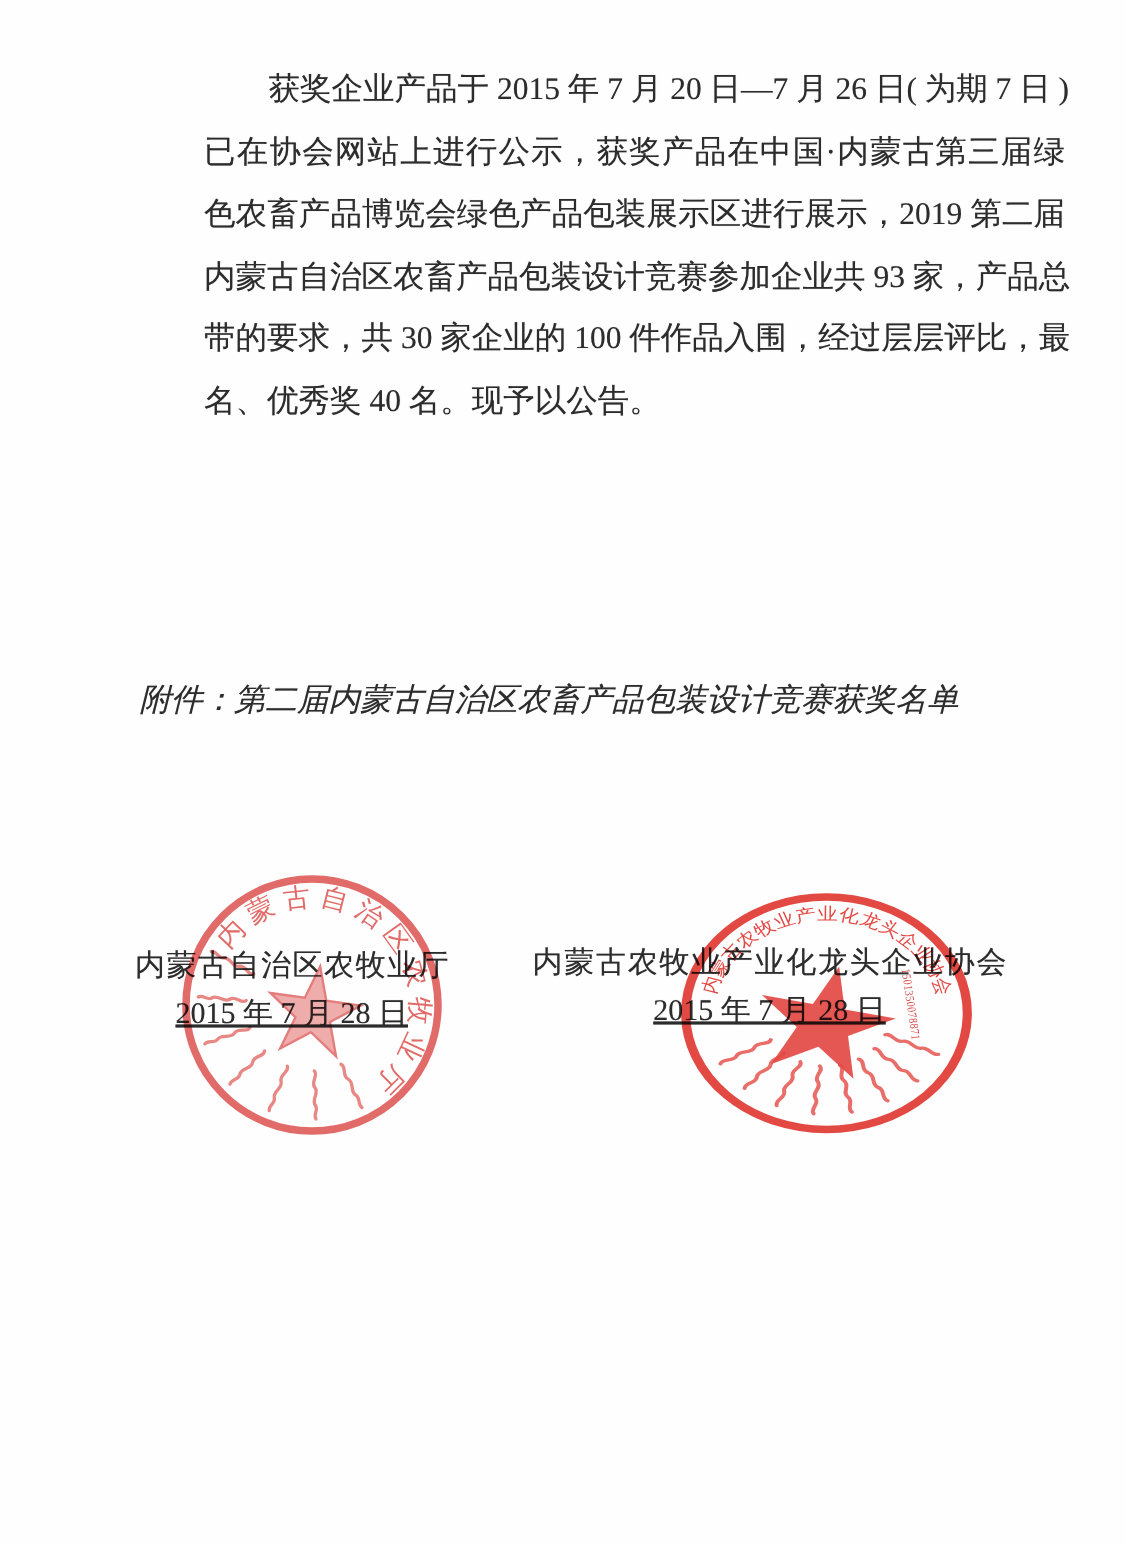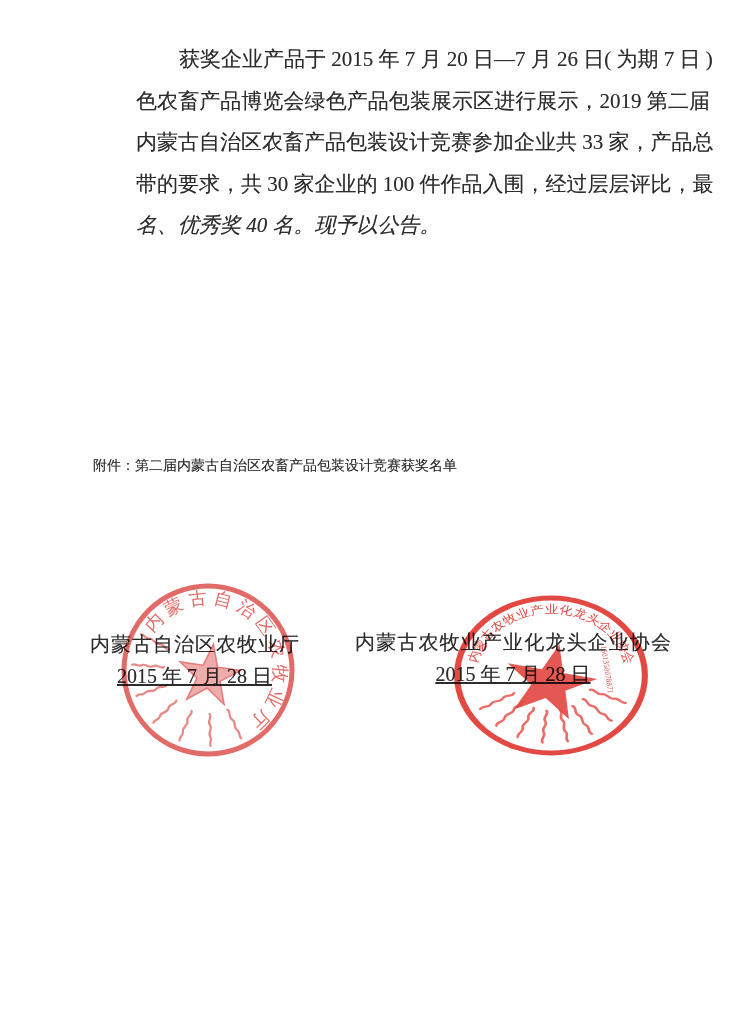--- a/index.html
+++ b/index.html
@@ -19,26 +19,27 @@
   }
   .doc-line {
     font-size: 21px;
     height: 41.5px; line-height: 41.5px;
     text-align: justify;
     text-align-last: justify;
     white-space: nowrap;
     text-shadow: 0 0 0.5px rgba(40,40,40,.45);
   }
   .doc-line.first { padding-left: 43px; }
-  .doc-line.last  { text-align-last: left; font-style: italic; }
+  .doc-line.last  { text-align-last: left; }
 
   .attachment {
     position: absolute; left: 93px; top: 453px; width: 560px;
-    font-size: 14px; line-height: 26px;
+    font-size: 21px; line-height: 26px;
     text-shadow: 0 0 0.5px rgba(40,40,40,.45);
+    font-style: italic;
   }
 
   .sig { position: absolute; }
   .sig-left  { left: 90px;  top: 631px; width: 209px; }
   .sig-right { left: 355px; top: 629px; width: 316px; }
   .sig .org {
     font-size: 20px; line-height: 26px;
     text-align: justify; text-align-last: justify;
     white-space: nowrap;
     text-shadow: 0 0 0.5px rgba(40,40,40,.45);
@@ -58,22 +59,23 @@
   .seal-right .marks path { stroke: var(--seal-right-color, #e23f38); }
   .marks path { fill: none; stroke-linecap: round; opacity: .8; }
 </style>
 </head>
 <body>
 
 <div class="page">
 
   <div class="doc-body">
     <div class="doc-line first">获奖企业产品于 2015 年 7 月 20 日—7 月 26 日( 为期 7 日 )</div>
+    <div class="doc-line">已在协会网站上进行公示，获奖产品在中国·内蒙古第三届绿</div>
     <div class="doc-line">色农畜产品博览会绿色产品包装展示区进行展示，2019 第二届</div>
-    <div class="doc-line">内蒙古自治区农畜产品包装设计竞赛参加企业共 33 家，产品总</div>
+    <div class="doc-line">内蒙古自治区农畜产品包装设计竞赛参加企业共 93 家，产品总</div>
     <div class="doc-line">带的要求，共 30 家企业的 100 件作品入围，经过层层评比，最</div>
     <div class="doc-line last">名、优秀奖 40 名。现予以公告。</div>
   </div>
 
   <div class="attachment">附件：第二届内蒙古自治区农畜产品包装设计竞赛获奖名单</div>
 
   <div class="sig sig-left">
     <div class="org">内蒙古自治区农牧业厅</div>
     <div class="date">2015 年 7 月 28 日</div>
   </div>

